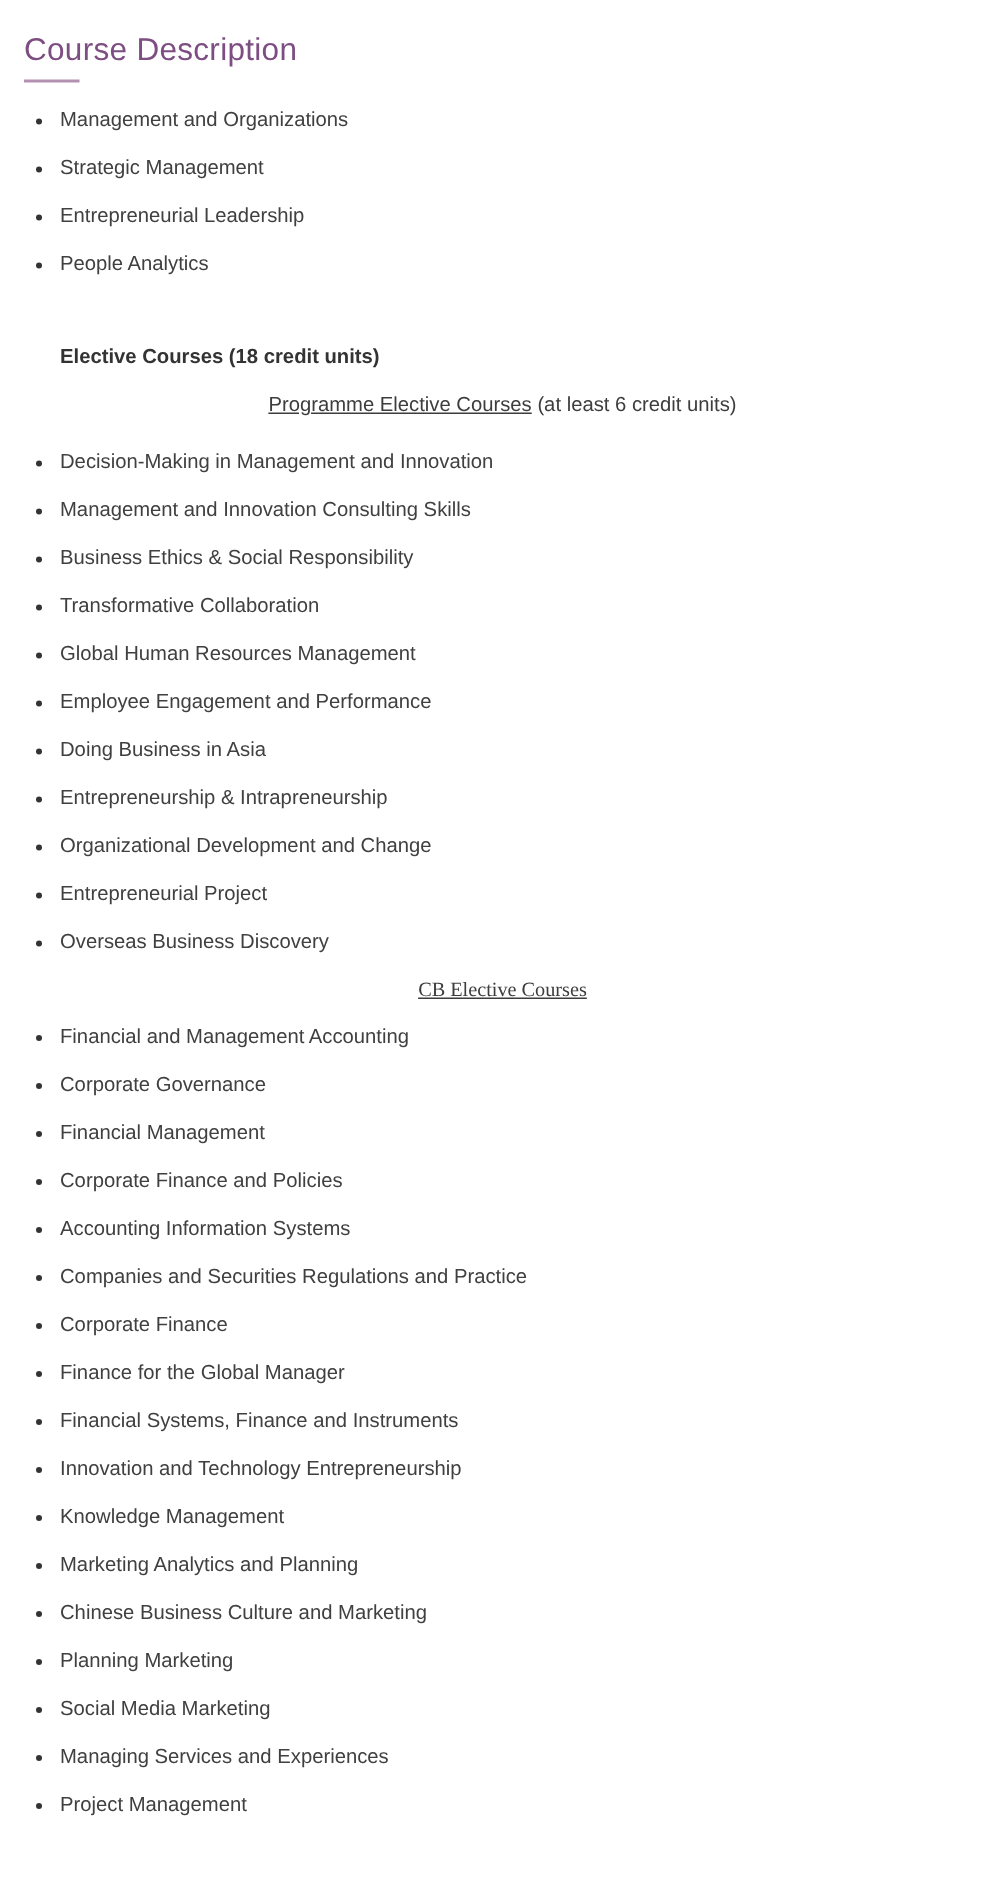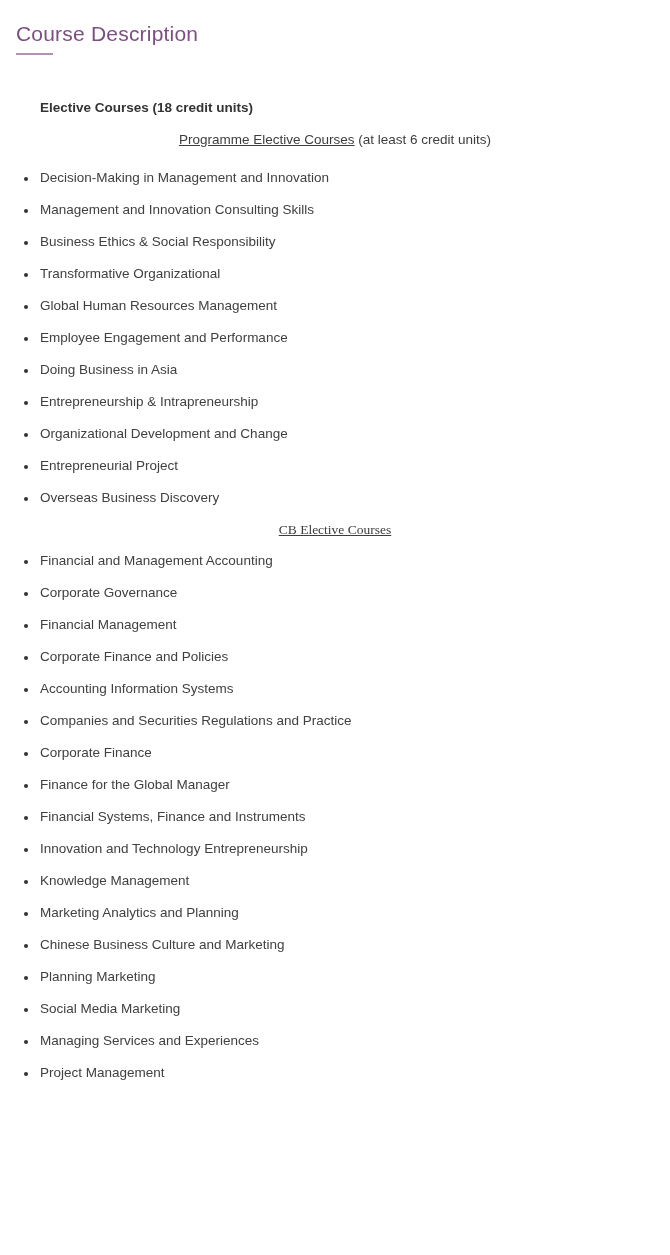--- a/index.html
+++ b/index.html
@@ -63,29 +63,35 @@
   ul.course-list li::marker { color: #333333; font-size: 12px; }
 </style>
 </head>
 <body>
 
 <div class="page">
 
   <h1 class="page-title">Course Description</h1>
   <div class="title-divider"></div>
 
+  <ul class="course-list">
+    <li>Management and Organizations</li>
+    <li>Strategic Management</li>
+    <li>Entrepreneurial Leadership</li>
+    <li>People Analytics</li>
+  </ul>
 
   <p class="bold-heading elective">Elective Courses (18 credit units)</p>
 
   <p class="subheading"><span class="underline">Programme Elective Courses</span><span> (at least 6 credit units)</span></p>
   <ul class="course-list programme">
     <li>Decision-Making in Management and Innovation</li>
     <li>Management and Innovation Consulting Skills</li>
     <li>Business Ethics &amp; Social Responsibility</li>
-    <li>Transformative Organizational</li>
+    <li>Transformative Collaboration</li>
     <li>Global Human Resources Management</li>
     <li>Employee Engagement and Performance</li>
     <li>Doing Business in Asia</li>
     <li>Entrepreneurship &amp; Intrapreneurship</li>
     <li>Organizational Development and Change</li>
     <li>Entrepreneurial Project</li>
     <li>Overseas Business Discovery</li>
   </ul>
 
   <p class="subheading cb"><span class="underline">CB Elective Courses</span></p>

